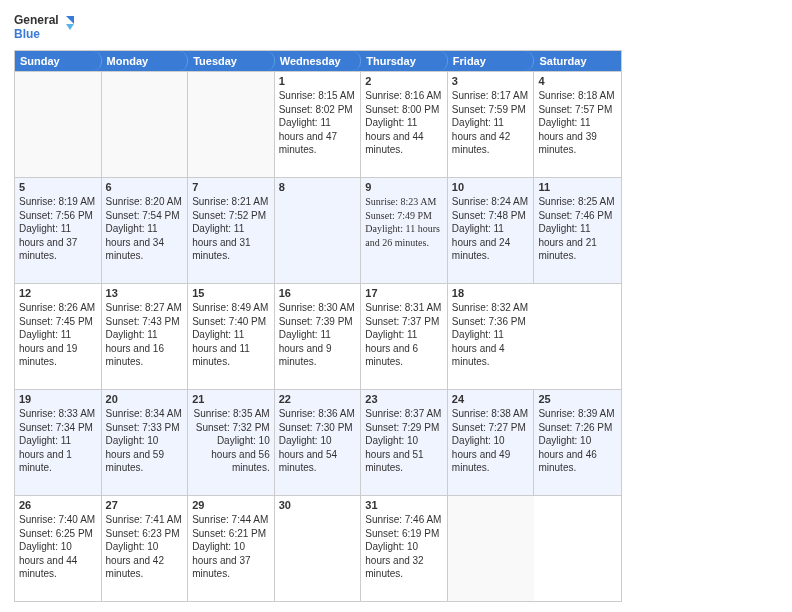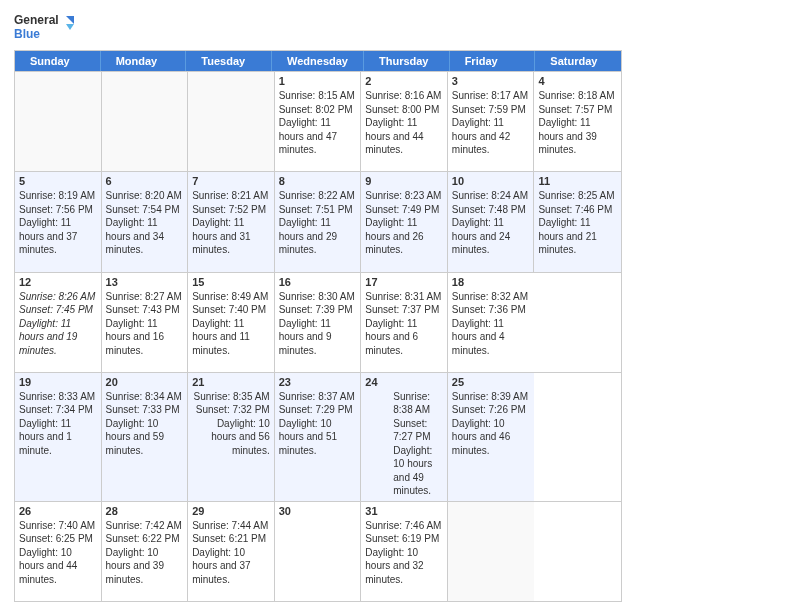--- a/index.html
+++ b/index.html
@@ -49,22 +49,23 @@
     }
     .cal-header {
       display: grid;
       grid-template-columns: repeat(7, 1fr);
       background: #3a7bd5;
     }
     .cal-header-cell {
       color: #fff;
       font-size: 11px;
       font-weight: bold;
-      padding: 4px 15px;
+      padding: 4px 5px;
       border-right: 1px solid #5a9be0;
+      border-radius: 9px;
     }
     .cal-header-cell:last-child { border-right: none; }
     .cal-body {
       flex: 1;
       display: flex;
       flex-direction: column;
     }
     .cal-row {
       display: grid;
       grid-template-columns: repeat(7, 1fr);
@@ -168,47 +169,44 @@
 Daylight: 11 hours and 34 minutes.</div>
           </div>
           <div class="cal-cell alt-row">
             <div class="day-num">7</div>
             <div class="cell-text" style="white-space: pre-line;">Sunrise: 8:21 AM
 Sunset: 7:52 PM
 Daylight: 11 hours and 31 minutes.</div>
           </div>
           <div class="cal-cell alt-row">
             <div class="day-num">8</div>
-            <div class="cell-text" style="white-space: pre-line;">Sunrise: 8:22 AM
-Sunset: 7:51 PM
-Daylight: 11 hours and 29 minutes.</div>
           </div>
           <div class="cal-cell alt-row">
             <div class="day-num">9</div>
-            <div class="cell-text" style="white-space: pre-line;">Sunrise: 8:23 AM
+            <div class="cell-text" style="white-space: pre-line; font-family: Liberation Serif, serif;">Sunrise: 8:23 AM
 Sunset: 7:49 PM
 Daylight: 11 hours and 26 minutes.</div>
           </div>
           <div class="cal-cell alt-row">
             <div class="day-num">10</div>
             <div class="cell-text" style="white-space: pre-line;">Sunrise: 8:24 AM
 Sunset: 7:48 PM
 Daylight: 11 hours and 24 minutes.</div>
           </div>
           <div class="cal-cell alt-row">
             <div class="day-num">11</div>
             <div class="cell-text" style="white-space: pre-line;">Sunrise: 8:25 AM
 Sunset: 7:46 PM
 Daylight: 11 hours and 21 minutes.</div>
           </div>
         </div>
         <div class="cal-row">
           <div class="cal-cell">
             <div class="day-num">12</div>
-            <div class="cell-text" style="white-space: pre-line; font-style: italic;">Sunrise: 8:26 AM
+            <div class="cell-text" style="white-space: pre-line;">Sunrise: 8:26 AM
 Sunset: 7:45 PM
 Daylight: 11 hours and 19 minutes.</div>
           </div>
           <div class="cal-cell">
             <div class="day-num">13</div>
             <div class="cell-text" style="white-space: pre-line;">Sunrise: 8:27 AM
 Sunset: 7:43 PM
 Daylight: 11 hours and 16 minutes.</div>
           </div>
           <div class="cal-cell">
@@ -249,50 +247,56 @@
 Sunset: 7:33 PM
 Daylight: 10 hours and 59 minutes.</div>
           </div>
           <div class="cal-cell alt-row">
             <div class="day-num">21</div>
             <div class="cell-text" style="white-space: pre-line; text-align: right;">Sunrise: 8:35 AM
 Sunset: 7:32 PM
 Daylight: 10 hours and 56 minutes.</div>
           </div>
           <div class="cal-cell alt-row">
+            <div class="day-num">22</div>
+            <div class="cell-text" style="white-space: pre-line;">Sunrise: 8:36 AM
+Sunset: 7:30 PM
+Daylight: 10 hours and 54 minutes.</div>
+          </div>
+          <div class="cal-cell alt-row">
             <div class="day-num">23</div>
             <div class="cell-text" style="white-space: pre-line;">Sunrise: 8:37 AM
 Sunset: 7:29 PM
 Daylight: 10 hours and 51 minutes.</div>
           </div>
           <div class="cal-cell alt-row">
             <div class="day-num">24</div>
-            <div class="cell-text" style="white-space: pre-line; margin-left: 28px;">Sunrise: 8:38 AM
+            <div class="cell-text" style="white-space: pre-line;">Sunrise: 8:38 AM
 Sunset: 7:27 PM
 Daylight: 10 hours and 49 minutes.</div>
           </div>
           <div class="cal-cell alt-row">
             <div class="day-num">25</div>
             <div class="cell-text" style="white-space: pre-line;">Sunrise: 8:39 AM
 Sunset: 7:26 PM
 Daylight: 10 hours and 46 minutes.</div>
           </div>
         </div>
         <div class="cal-row">
           <div class="cal-cell">
             <div class="day-num">26</div>
             <div class="cell-text" style="white-space: pre-line;">Sunrise: 7:40 AM
 Sunset: 6:25 PM
 Daylight: 10 hours and 44 minutes.</div>
           </div>
           <div class="cal-cell">
-            <div class="day-num">28</div>
-            <div class="cell-text" style="white-space: pre-line;">Sunrise: 7:42 AM
-Sunset: 6:22 PM
-Daylight: 10 hours and 39 minutes.</div>
+            <div class="day-num">27</div>
+            <div class="cell-text" style="white-space: pre-line;">Sunrise: 7:41 AM
+Sunset: 6:23 PM
+Daylight: 10 hours and 42 minutes.</div>
           </div>
           <div class="cal-cell">
             <div class="day-num">29</div>
             <div class="cell-text" style="white-space: pre-line;">Sunrise: 7:44 AM
 Sunset: 6:21 PM
 Daylight: 10 hours and 37 minutes.</div>
           </div>
           <div class="cal-cell">
             <div class="day-num">30</div>
           </div>

